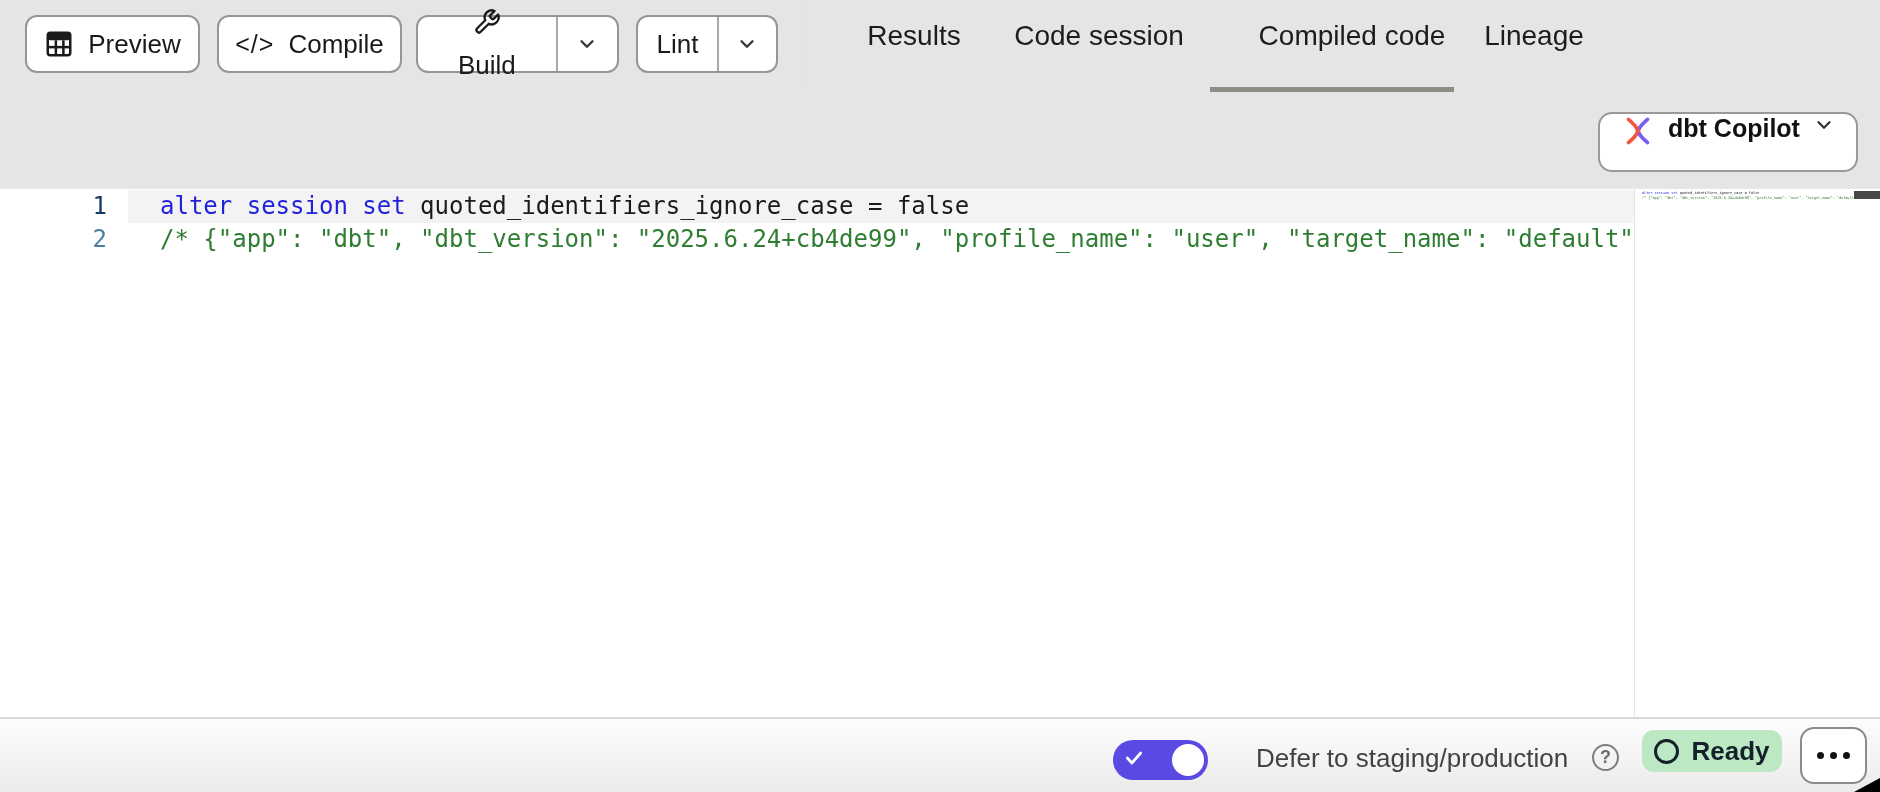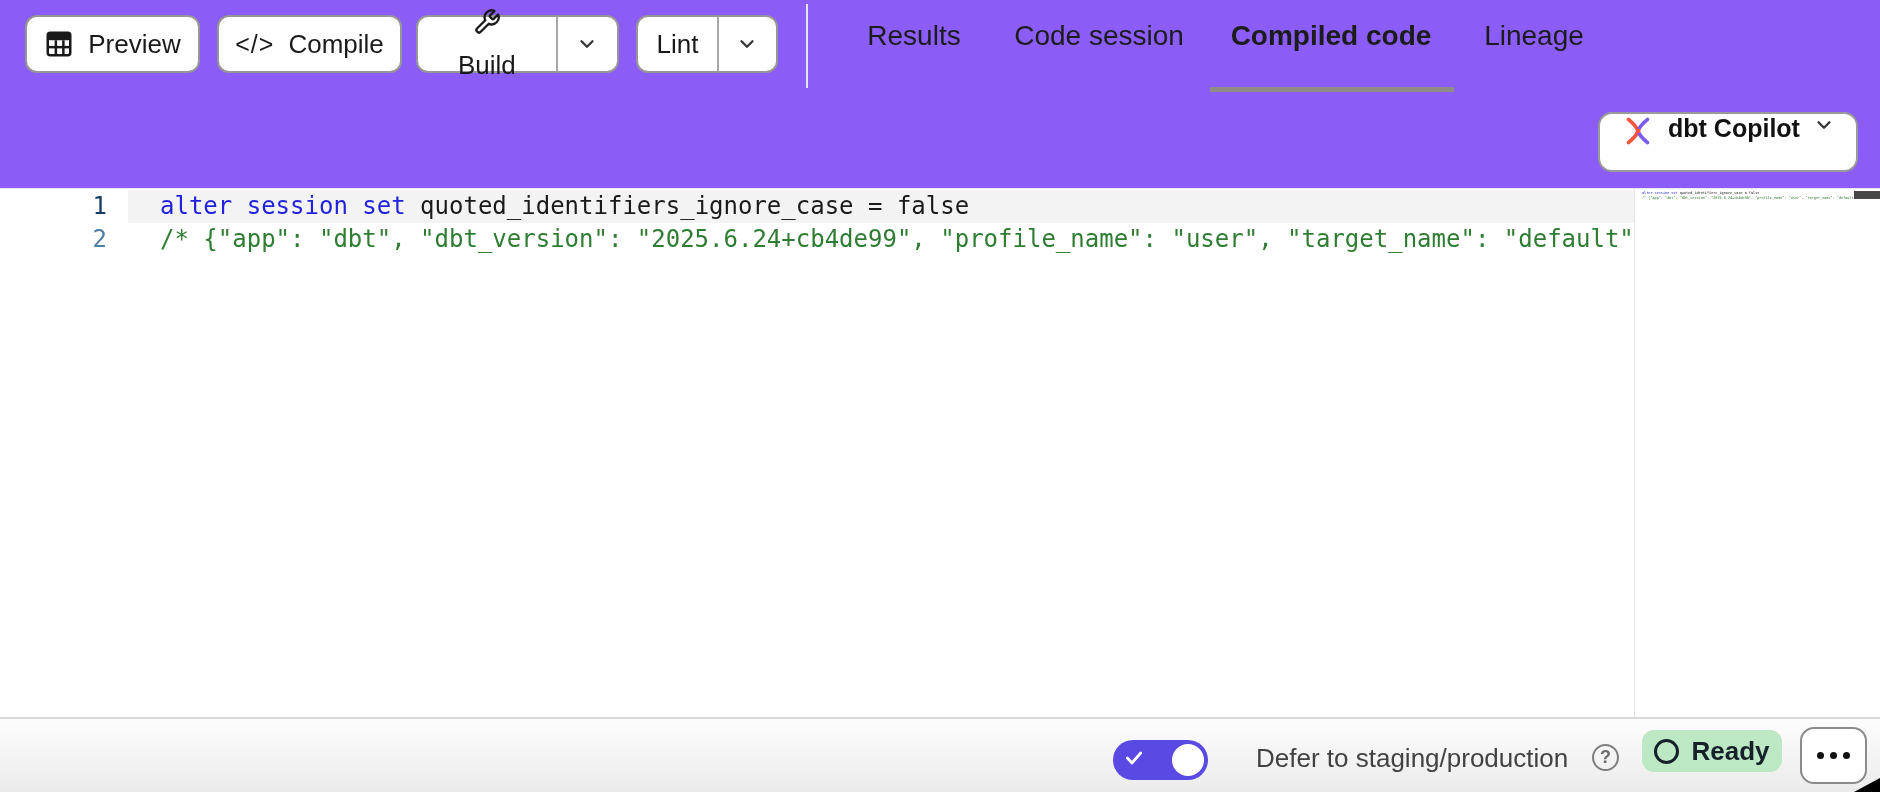--- a/index.html
+++ b/index.html
@@ -1,36 +1,36 @@
 <!DOCTYPE html>
 <html><head>
 <meta charset="utf-8">
 <style>
   * { margin:0; padding:0; box-sizing:border-box; }
   html,body { width:1880px; height:792px; overflow:hidden; background:#fff;
     font-family:"Liberation Sans", sans-serif; }
-  .stage { position:relative; width:1880px; height:792px; background:#8b5cf6; }
+  .stage { position:relative; width:1880px; height:792px; background:#e5e5e5; }
 
   
   .btn { position:absolute; top:15px; height:58px; background:#fff;
     border:2px solid #969696; border-radius:12px; display:flex; align-items:center;
     justify-content:center; gap:14px; font-size:26px; font-weight:500; color:#1a1a1a;
     cursor:pointer; }
   .btn svg { flex:0 0 auto; }
   .split { padding:0; gap:0; }
   .split .seg { height:100%; display:flex; align-items:center; justify-content:center; gap:14px;flex-direction:column; }
   .split .seg-main { flex:1 1 auto; }
   .split .seg-caret { border-left:2px solid #a8a8a8; }
   .code-glyph { font-size:25px; font-weight:500; letter-spacing:1px; color:#1a1a1a; }
 
   .toolbar-divider { position:absolute; left:806px; top:4px; width:2px; height:84px; background:#e4e4e4; }
 
   .tab { position:absolute; top:20px; transform:translateX(-50%); font-size:28px;
     color:#1c1c1c; white-space:nowrap; cursor:pointer; }
-  .tab.active { font-weight:700; }
+  .tab.active { font-weight:400;margin-left:21px; }
   .tab-underline { position:absolute; left:1210px; top:87px; width:244px; height:5px; background:#8f8b87; }
 
   .copilot { position:absolute; left:1598px; top:112px; width:260px; height:60px;
     background:#fff; border:2px solid #9a9a9a; border-radius:14px; display:flex;
     align-items:flex-start; justify-content:center; gap:13px; cursor:pointer; }
   .copilot .lbl { font-size:25px; font-weight:600; color:#111; }
 
   
   .editor { position:absolute; left:0; top:188px; width:1880px; height:529px;
     border-top:1px solid #e8e8e8; background:#fff; }

